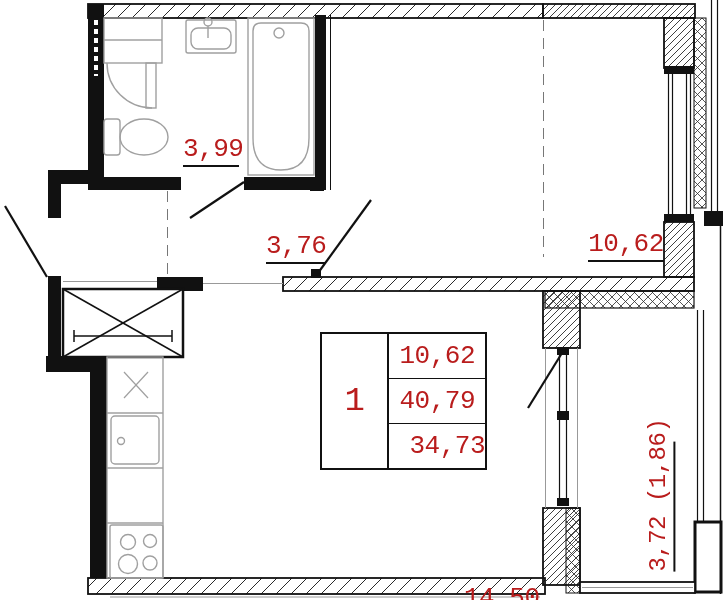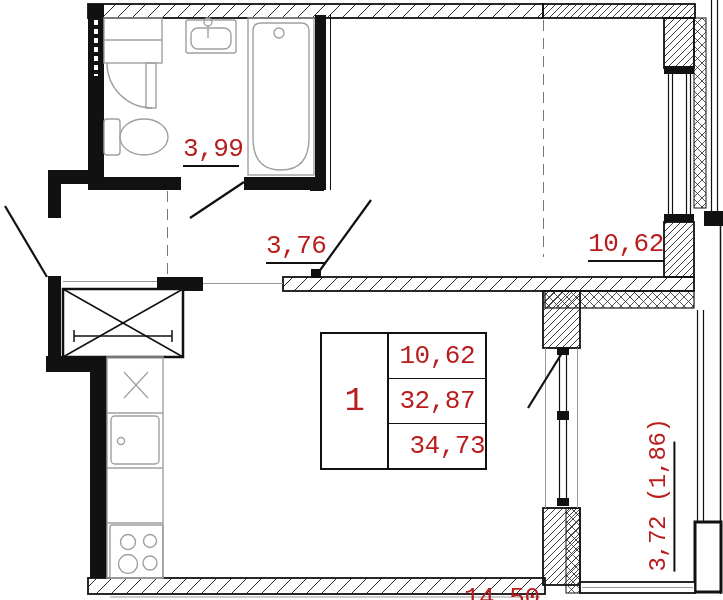--- a/index.html
+++ b/index.html
@@ -164,18 +164,18 @@
 <div class="lbl" style="left:183px;top:136px;width:56px;">3,99</div>
 <div class="lbl" style="left:246px;top:233px;width:60px;margin-left:20px;">3,76</div>
 <div class="lbl" style="left:588px;top:231px;width:76px;">10,62</div>
 <div class="lbl" style="left:464px;top:537px;width:74px;margin-top:48px;">14,50</div>
 <div class="lbl lbl-balcony" style="left:596px;top:492px;width:130px;">3,72 (1,86)</div>
 
 <div class="info-table">
   <div class="it-left">1</div>
   <div class="it-right">
     <div class="it-cell">10,62</div>
-    <div class="it-cell">32,87</div>
+    <div class="it-cell">40,79</div>
     <div class="it-cell">34,73</div>
   </div>
 </div>
 
 </div>
 
 </body></html>

